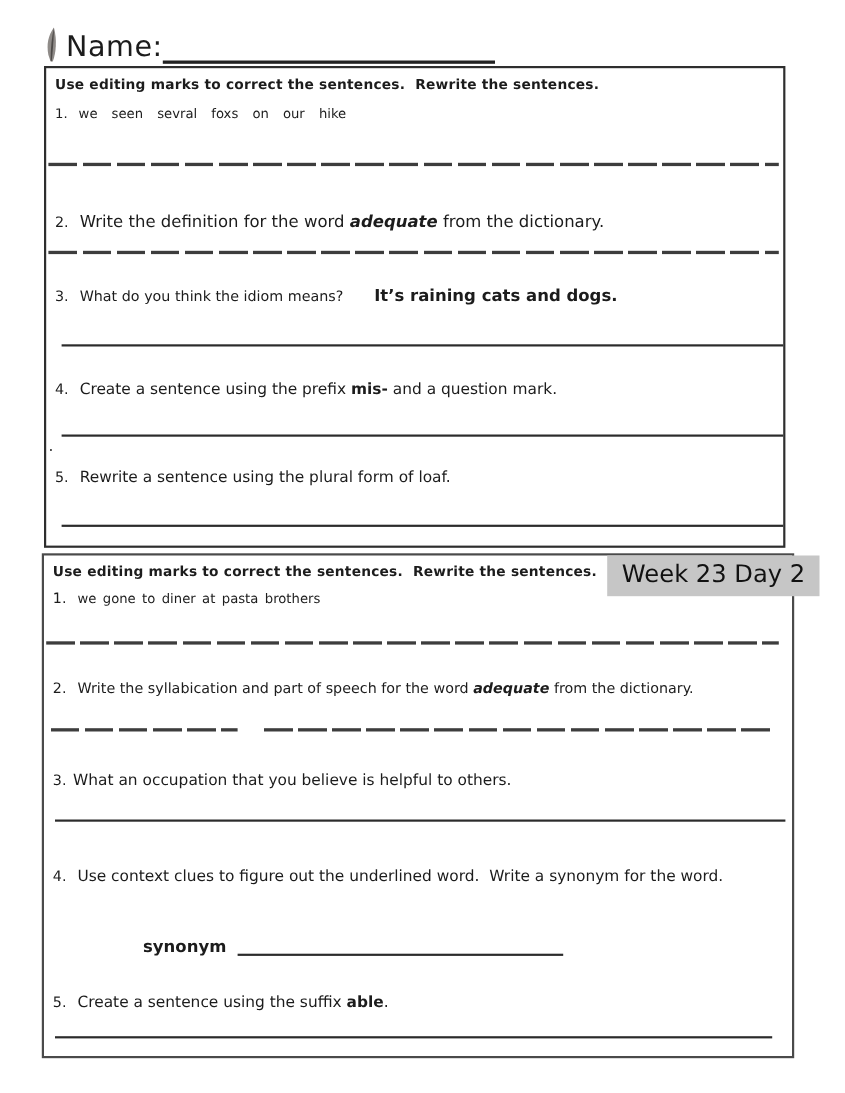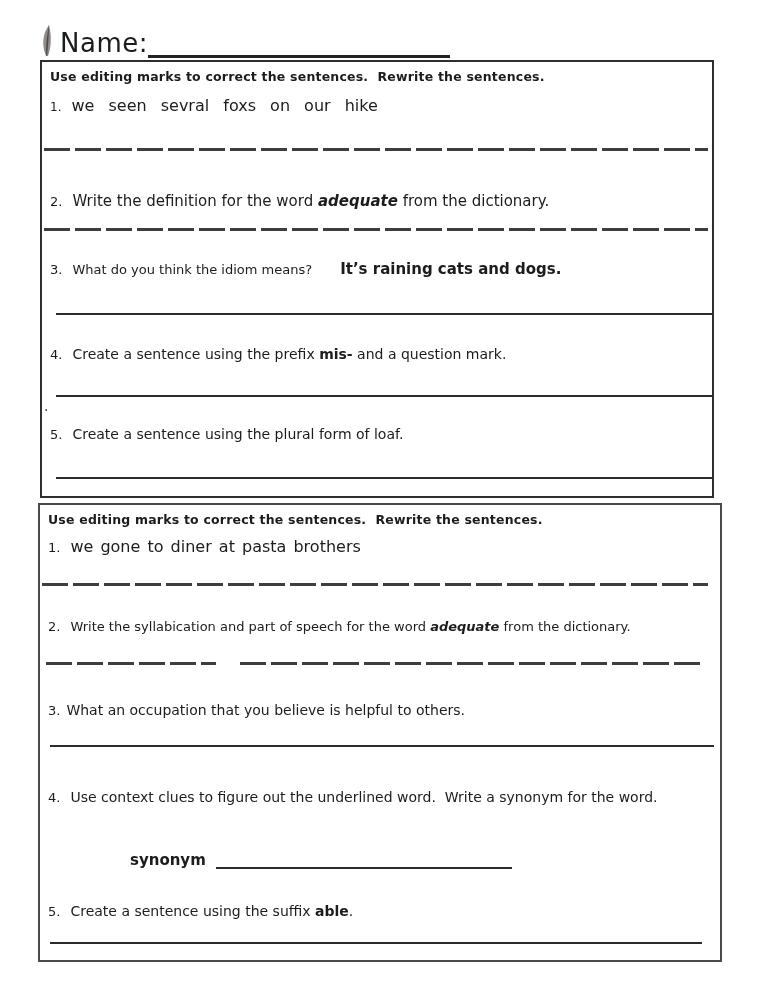--- a/index.html
+++ b/index.html
@@ -24,21 +24,21 @@
   }
   .instructions {
     position:absolute; left:8px; top:7px; font-size:12.5px; font-weight:bold;
     letter-spacing:0.2px; white-space:pre;
   }
 
   
   .item { position:absolute; left:8px; display:flex; align-items:baseline; white-space:pre; }
   .num   { font-size:12px; margin-right:10px; }
   .txt   { font-size:14px; }
-  .t-lg  { font-size:16px; }
+  .t-lg  { font-size:12px; }
   .t-md  { font-size:15px;margin-top:16px; }
   .t-sm  { font-size:13px; }
   .sp-wide  { word-spacing:9px; }
   .sp-some  { word-spacing:2px; }
   .b  { font-weight:bold; }
   .bi { font-weight:bold; font-style:italic; }
 
   
   .line { position:absolute; height:3px; }
   .line-dashed {
@@ -89,26 +89,27 @@
 
     <div class="item" style="top:284px;">
       <span class="num" style="font-size:13px;">4.</span>
       <span class="txt"><span>Create a sentence using the prefix </span><span class="b">mis-</span><span> and a question mark.</span></span>
     </div>
     <div class="line line-solid" style="top:333px; left:14px; width:656px;"></div>
     <div class="stray-dot" style="top:336px; left:2px;">.</div>
 
     <div class="item" style="top:364px;">
       <span class="num" style="font-size:13px;">5.</span>
-      <span class="txt">Create a sentence using the plural form of loaf.</span>
+      <span class="txt">Rewrite a sentence using the plural form of loaf.</span>
     </div>
     <div class="line line-solid" style="top:415px; left:14px; width:656px;"></div>
   </div>
 
   <div class="sec sec2">
+    <div class="badge">Week 23 Day 2</div>
     <div class="instructions">Use editing marks to correct the sentences.  Rewrite the sentences.</div>
 
     <div class="item" style="top:32px;">
       <span class="num" style="font-size:13px;">1.</span>
       <span class="txt t-lg sp-some">we gone to diner at pasta brothers</span>
     </div>
     <div class="line line-dashed" style="top:78px; left:2px; width:666px;"></div>
 
     <div class="item" style="top:114px;">
       <span class="num" style="font-size:13px;">2.</span>

